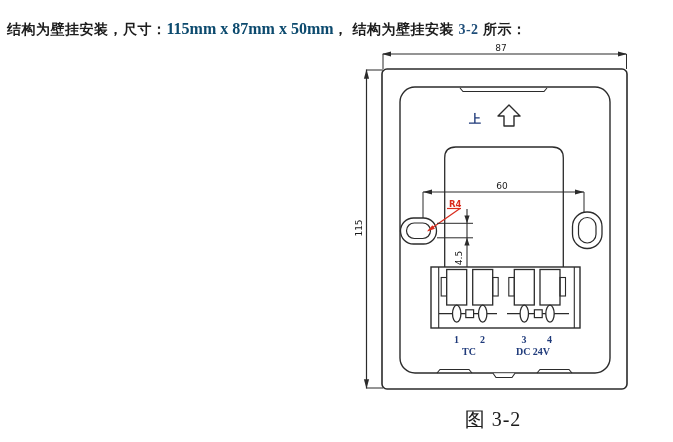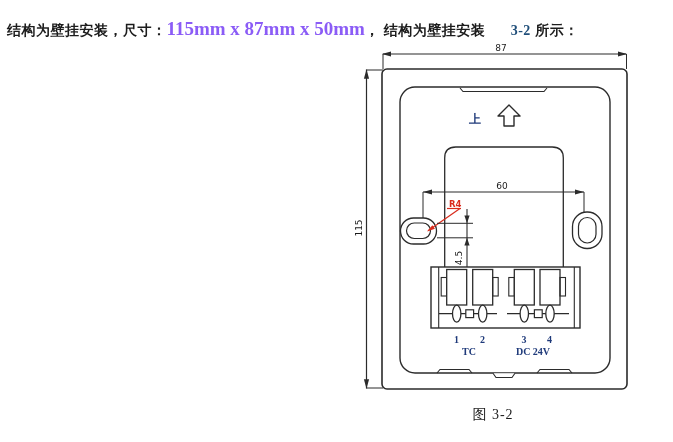--- a/index.html
+++ b/index.html
@@ -6,31 +6,31 @@
   body{
     width:673px;height:442px;position:relative;overflow:hidden;
     font-family:"Liberation Sans","DejaVu Sans",sans-serif;
   }
   .header-line{
     position:absolute;left:7px;top:5px;width:660px;
     font-size:14px;line-height:20px;letter-spacing:0.5px;
     color:#1c1c1c;font-weight:600;white-space:nowrap;
   }
   .dim-blue{
-    color:#8b5cf6;font-family:"Liberation Serif","DejaVu Serif",serif;
-    font-weight:700;font-size:19px;letter-spacing:0;
+    color:#0c4a6e;font-family:"Liberation Serif","DejaVu Serif",serif;
+    font-weight:700;font-size:16px;letter-spacing:0;
   }
   .figref-blue{
     color:#1f4e79;font-family:"Liberation Serif","DejaVu Serif",serif;
-    font-weight:700;font-size:14px;margin-left:21px;
+    font-weight:700;font-size:14px;
   }
   .diagram-svg{position:absolute;left:0;top:0;}
   .caption{
     position:absolute;left:433px;top:406px;width:120px;
-    text-align:center;font-size:14px;color:#1b1b1b;
+    text-align:center;font-size:20px;color:#1b1b1b;
     font-family:"Liberation Serif","DejaVu Serif",serif;
     letter-spacing:1px;
   }
   svg text{font-family:"DejaVu Sans",sans-serif;}
   .dimnum{font-size:9px;fill:#1a1a1a;}
   .navy-label{font-size:10px;font-weight:700;fill:#1f3a7a;font-family:"Liberation Serif","DejaVu Serif",serif;}
   .up-label{font-size:12px;font-weight:700;fill:#1f3a7a;}
   .r4-label{font-size:8.5px;font-weight:700;fill:#d92b1c;}
 </style>
 </head>

